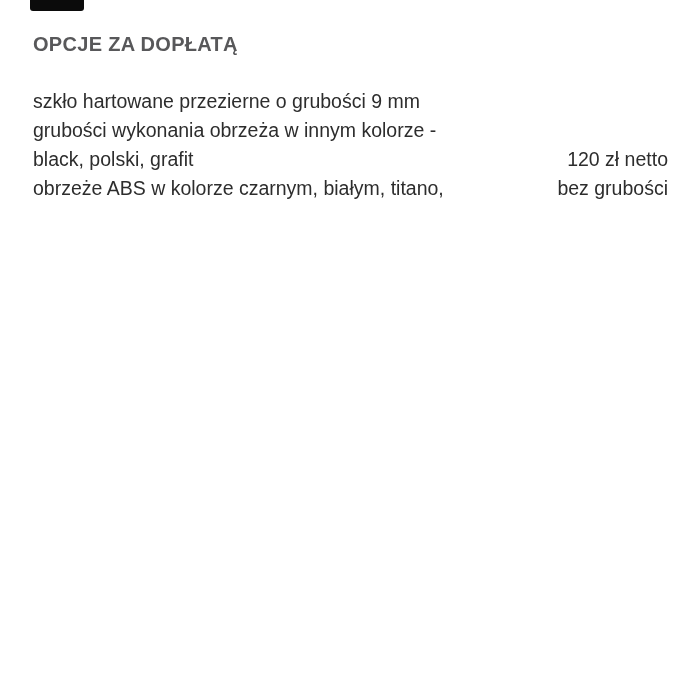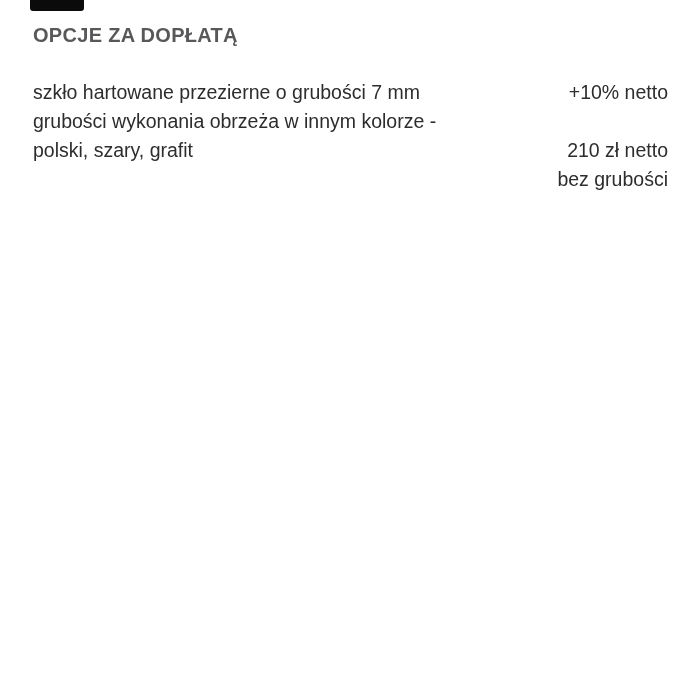--- a/index.html
+++ b/index.html
@@ -6,21 +6,21 @@
     margin: 0;
     padding: 0;
     background: #ffffff;
   }
   .page {
     position: relative;
     width: 700px;
     height: 700px;
     background: #ffffff;
     box-sizing: border-box;
-    padding: 21px 32px 0 33px;
+    padding: 30px 32px 0 33px;
     font-family: "Liberation Sans", "DejaVu Sans", sans-serif;
     color: #2d2d2d;
     overflow: hidden;
   }
   .page-artifact {
     position: absolute;
     top: 0;
     left: 30px;
     width: 54px;
     height: 11px;
@@ -64,33 +64,33 @@
 <div class="page">
 
   <div class="page-artifact"></div>
 
   <h1 class="heading">OPCJE ZA DOPŁATĄ</h1>
 
   <div class="options">
 
     <div class="option-row">
       <div class="option-desc">
-        <div class="desc-line">szkło hartowane przezierne o grubości 7 mm</div>
+        <div class="desc-line">szkło hartowane przezierne o grubości 9 mm</div>
       </div>
-      <div class="option-price">+10% netto</div>
     </div>
 
     <div class="option-row">
       <div class="option-desc">
         <div class="desc-line">grubości wykonania obrzeża w innym kolorze -</div>
-        <div class="desc-line">polski, szary, grafit</div>
+        <div class="desc-line">black, polski, grafit</div>
       </div>
-      <div class="option-price">210 zł netto</div>
+      <div class="option-price">120 zł netto</div>
     </div>
 
     <div class="option-row">
       <div class="option-desc">
+        <div class="desc-line">obrzeże ABS w kolorze czarnym, białym, titano,</div>
       </div>
       <div class="option-price">bez grubości</div>
     </div>
 
   </div>
 </div>
 
 </body></html>

